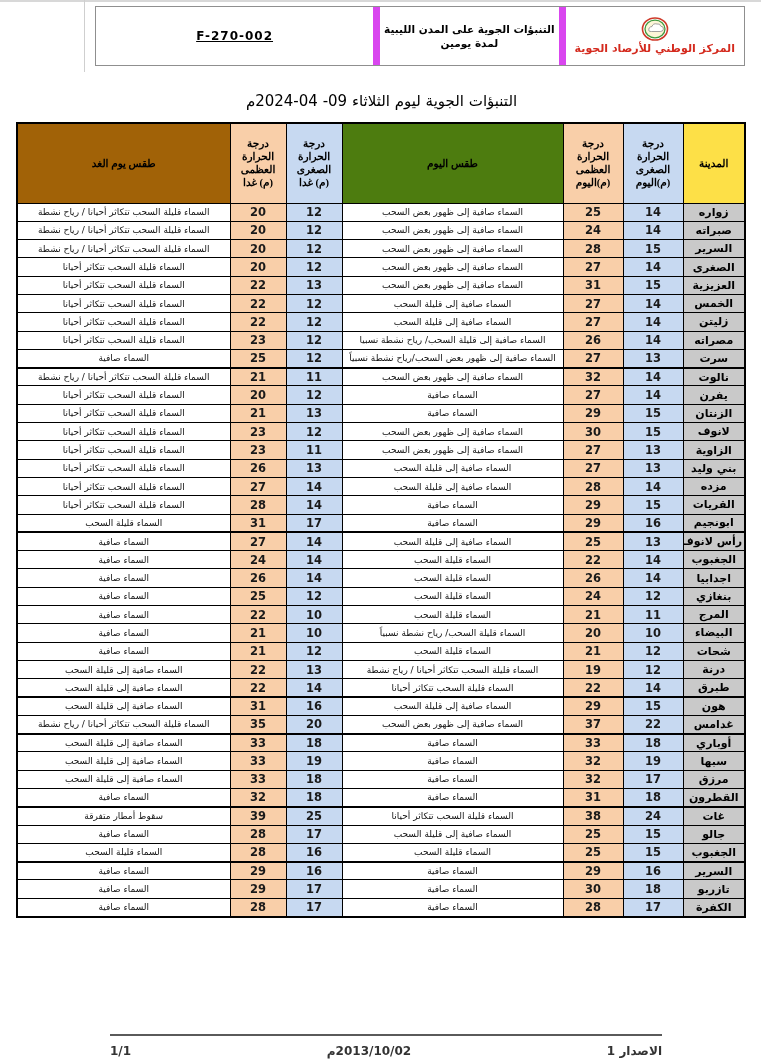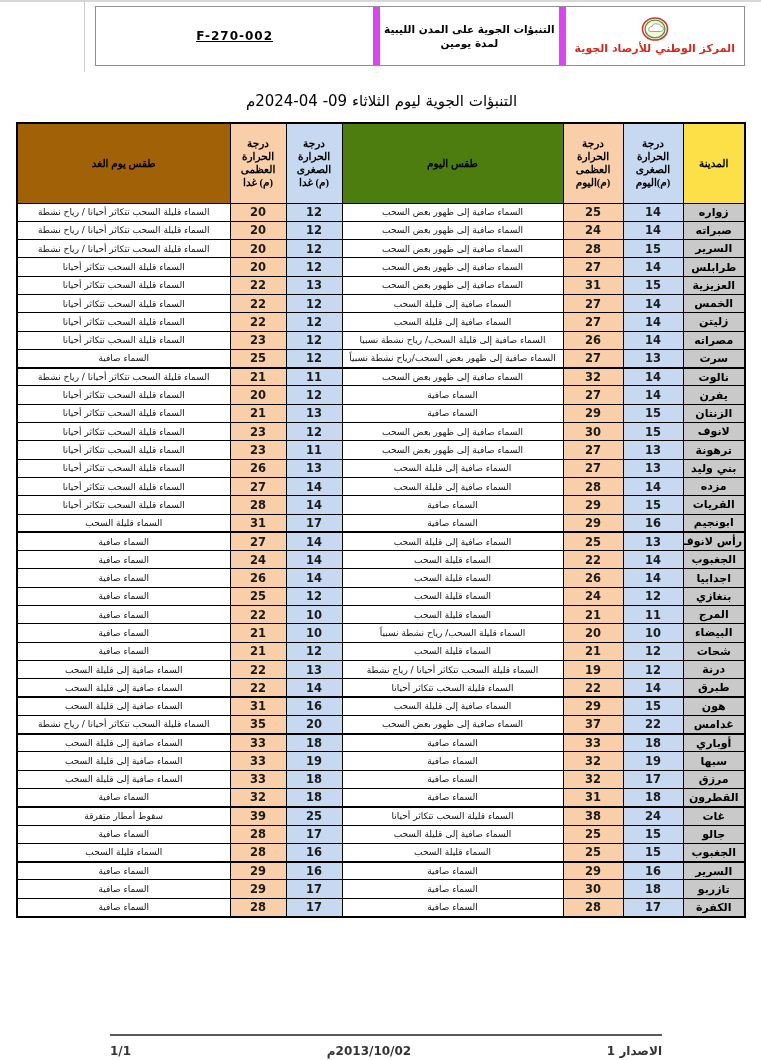--- a/index.html
+++ b/index.html
@@ -126,21 +126,21 @@
         <tr>
           <td class="bg-grayl city">السرير</td>
           <td class="bg-blue num">15</td>
           <td class="bg-orange num">28</td>
           <td class="wx">السماء صافية إلى ظهور بعض السحب</td>
           <td class="bg-blue num">12</td>
           <td class="bg-orange num">20</td>
           <td class="wx">السماء قليلة السحب تتكاثر أحيانا / رياح نشطة</td>
         </tr>
         <tr>
-          <td class="bg-grayl city">طرابلس</td>
+          <td class="bg-grayl city">الصغرى</td>
           <td class="bg-blue num">14</td>
           <td class="bg-orange num">27</td>
           <td class="wx">السماء صافية إلى ظهور بعض السحب</td>
           <td class="bg-blue num">12</td>
           <td class="bg-orange num">20</td>
           <td class="wx">السماء قليلة السحب تتكاثر أحيانا</td>
         </tr>
         <tr>
           <td class="bg-grayl city">العزيزية</td>
           <td class="bg-blue num">15</td>
@@ -216,21 +216,21 @@
         <tr>
           <td class="bg-grayl city">لانوف</td>
           <td class="bg-blue num">15</td>
           <td class="bg-orange num">30</td>
           <td class="wx">السماء صافية إلى ظهور بعض السحب</td>
           <td class="bg-blue num">12</td>
           <td class="bg-orange num">23</td>
           <td class="wx">السماء قليلة السحب تتكاثر أحيانا</td>
         </tr>
         <tr>
-          <td class="bg-grayl city">ترهونة</td>
+          <td class="bg-grayl city">الزاوية</td>
           <td class="bg-blue num">13</td>
           <td class="bg-orange num">27</td>
           <td class="wx">السماء صافية إلى ظهور بعض السحب</td>
           <td class="bg-blue num">11</td>
           <td class="bg-orange num">23</td>
           <td class="wx">السماء قليلة السحب تتكاثر أحيانا</td>
         </tr>
         <tr>
           <td class="bg-grayl city">بني وليد</td>
           <td class="bg-blue num">13</td>

